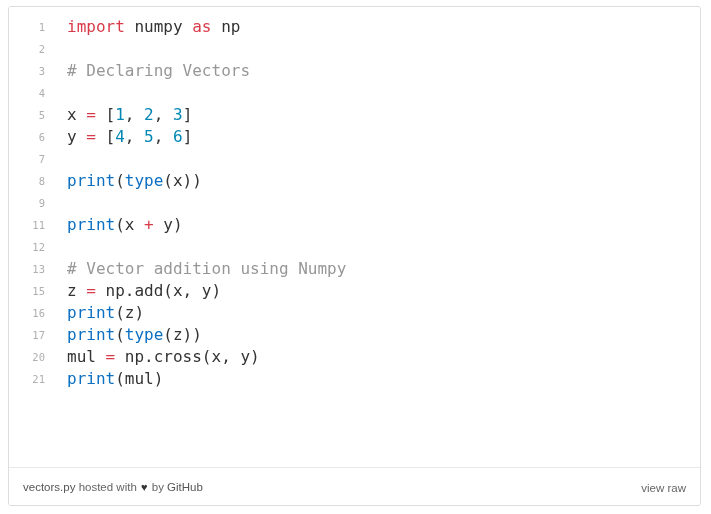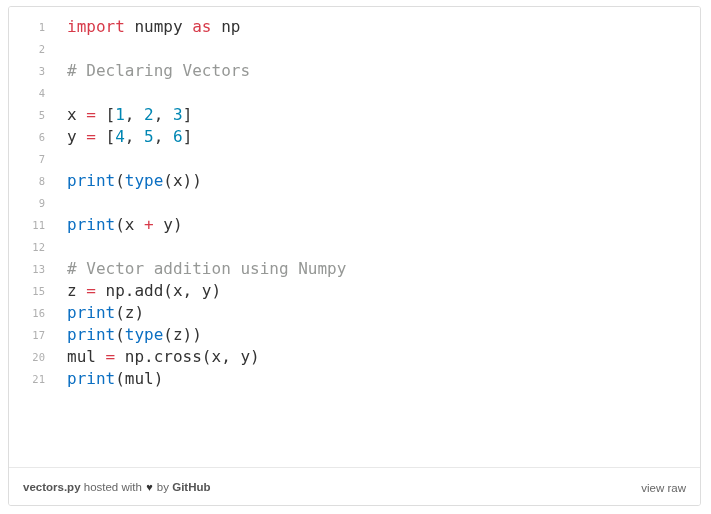--- a/index.html
+++ b/index.html
@@ -91,21 +91,21 @@
     justify-content: space-between;
     padding: 0 14px;
   }
 
   .footer-left {
     font-family: "Liberation Sans", sans-serif;
     font-size: 11.5px;
     color: #666666;
     white-space: nowrap;
   }
-  .footer-left .strong { font-weight: bold; color: #555555; }
+  .footer-left .strong { font-weight: normal; color: #555555; }
   .footer-left .heart {
     color: #333333;
     font-size: 11px;
     padding: 0 1px;
   }
 
   .footer-right a,
   .footer-right span {
     font-family: Liberation Sans, sans-serif;
     font-size: 11.5px;

